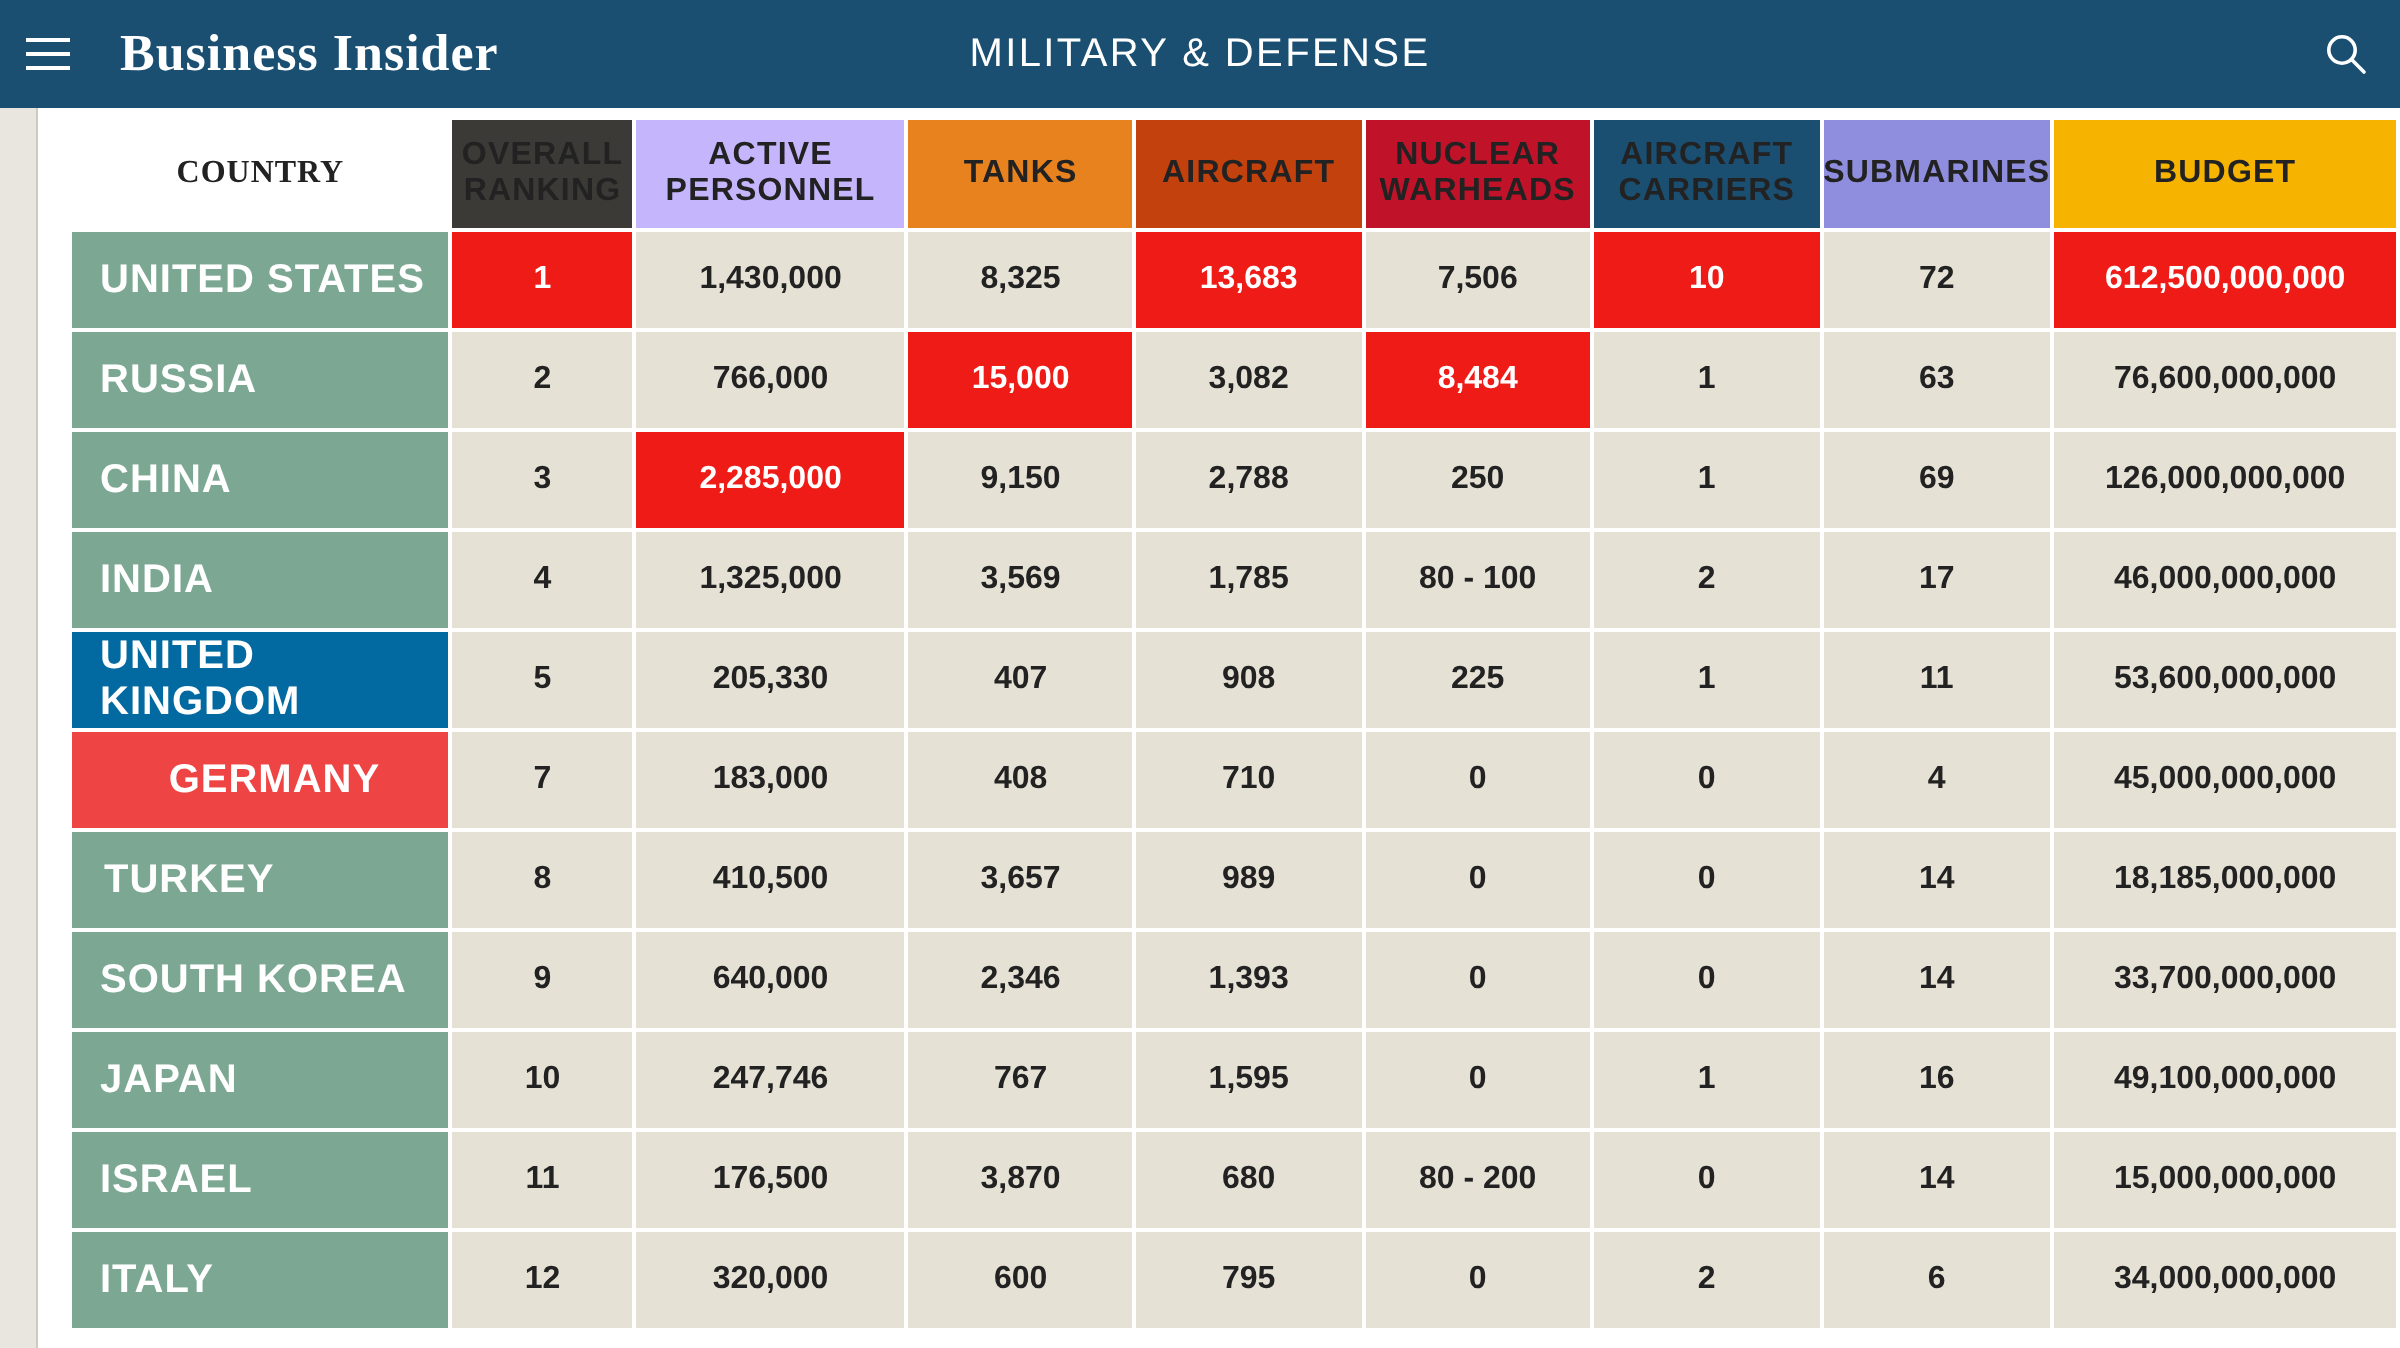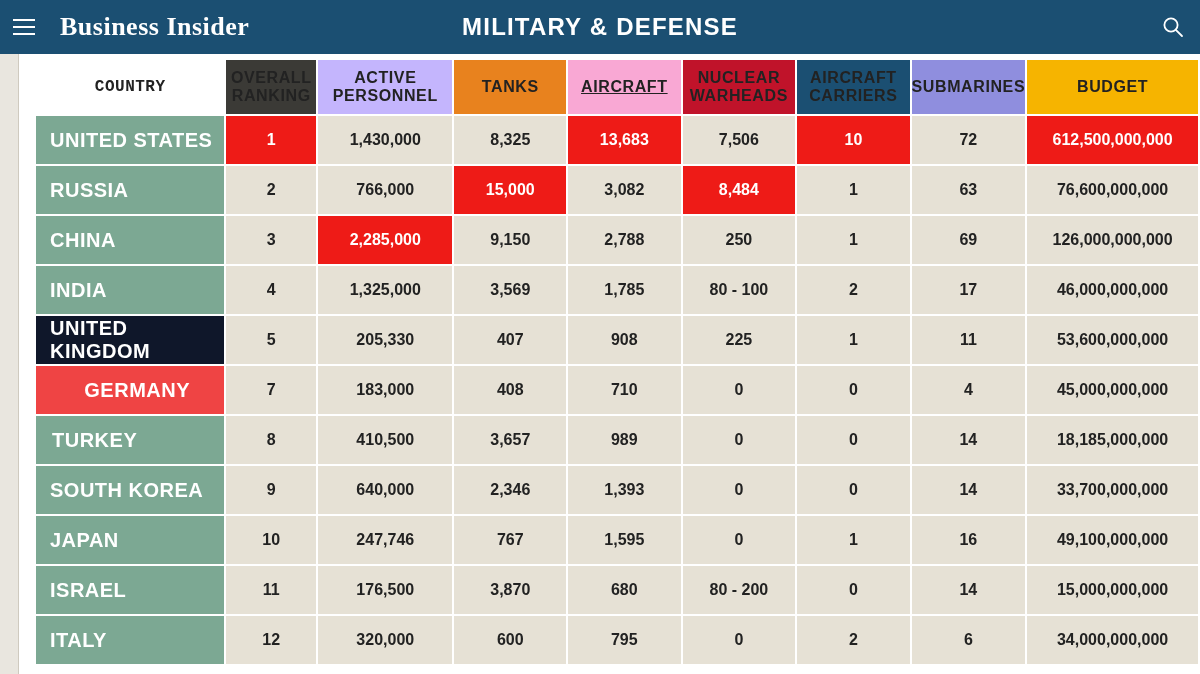--- a/index.html
+++ b/index.html
@@ -45,22 +45,22 @@
     letter-spacing: 0.5px;
     font-weight: 700;
     white-space: nowrap;
     padding-left: 12px;
   }
   .section-title {
     position: absolute;
     left: 0;
     right: 0;
     text-align: center;
-    font-size: 24px;
-    font-weight: 700;
+    font-size: 20px;
+    font-weight: 400;
     letter-spacing: 1.2px;
     pointer-events: none;
   }
   .search-icon {
     margin-left: auto;
     width: 54px;
     height: 48px;
     display: flex;
     align-items: center;
     justify-content: center;
@@ -105,21 +105,21 @@
     height: 54px;
     color: #ffffff;
     font-size: 12.5px;
     line-height: 1.15;
     letter-spacing: 0.6px;
     text-transform: uppercase;
   }
   th.country-head {
     background: #ffffff;
     color: #1a1a1a;
-    font-family: Liberation Mono, monospace;
+    font-family: Liberation Serif, serif;
     font-size: 27px;
     letter-spacing: 0.5px;
     text-align: left;
     padding-left: 16px;
     text-transform: uppercase;
   }
 
   
   col.c-country  { width: 190px; }
   col.c-rank     { width: 90px; }
@@ -179,21 +179,21 @@
         <col class="c-carr">
         <col class="c-sub">
         <col class="c-budget">
     </colgroup>
     <thead>
       <tr id="head-row">
         <th class="country-head">COUNTRY</th>
       <th style="background: rgb(59, 58, 54);">OVERALL RANKING</th>
           <th style="background: #c4b5fd;">ACTIVE PERSONNEL</th>
           <th style="background: rgb(232, 130, 30);">TANKS</th>
-          <th style="background: #f9a8d4; text-decoration: underline;">AIRCRAFT</th>
+          <th style="background: #c2410c;">AIRCRAFT</th>
           <th style="background: rgb(192, 19, 42);">NUCLEAR WARHEADS</th>
           <th style="background: rgb(27, 79, 114);">AIRCRAFT CARRIERS</th>
           <th style="background: rgb(143, 142, 222);">SUBMARINES</th>
           <th style="background: rgb(246, 180, 0);">BUDGET</th>
         </tr>
     </thead>
     <tbody id="body">
         <tr>
           <td class="country" style="background: rgb(124, 168, 147);">UNITED STATES</td>
           <td class="highlight">1</td>
@@ -232,21 +232,21 @@
           <td>4</td>
           <td>1,325,000</td>
           <td>3,569</td>
           <td>1,785</td>
           <td>80 - 100</td>
           <td>2</td>
           <td>17</td>
           <td>46,000,000,000</td>
         </tr>
         <tr>
-          <td class="country" style="background: #0f172a;">UNITED KINGDOM</td>
+          <td class="country" style="background: #0369a1;">UNITED KINGDOM</td>
           <td>5</td>
           <td>205,330</td>
           <td>407</td>
           <td>908</td>
           <td>225</td>
           <td>1</td>
           <td>11</td>
           <td>53,600,000,000</td>
         </tr>
         <tr>

